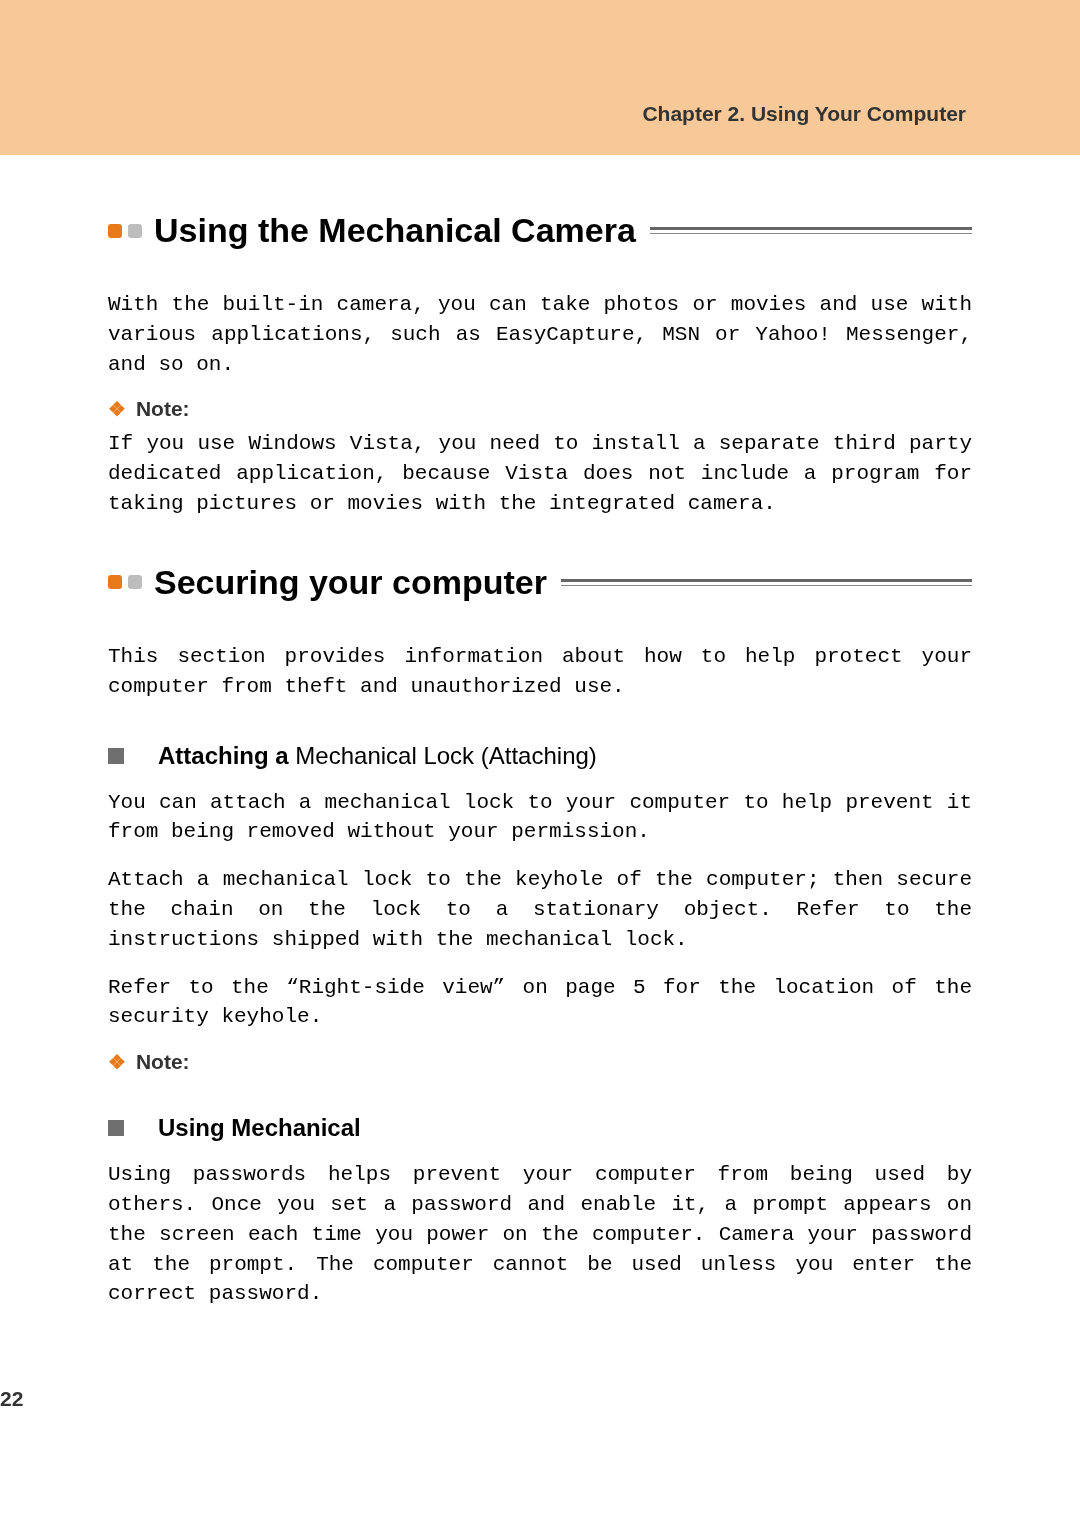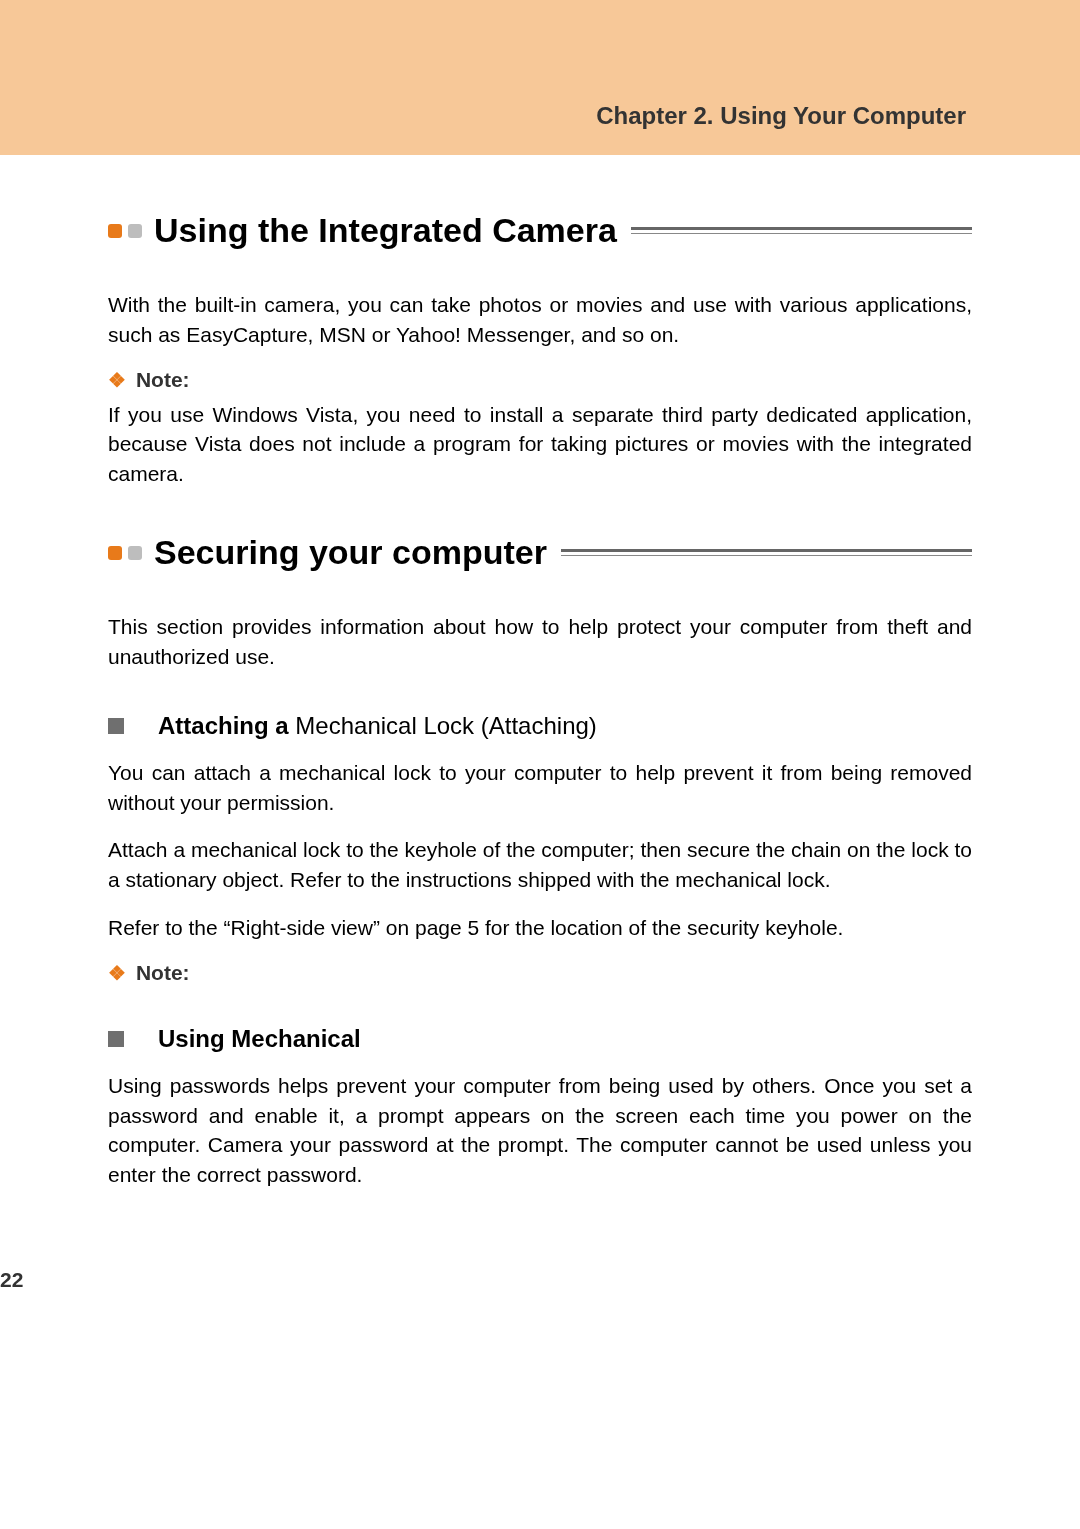--- a/index.html
+++ b/index.html
@@ -19,21 +19,21 @@
     background: #f7c898;
     height: 155px;
     position: relative;
   }
   .chapter-label {
     position: absolute;
     right: 114px;
     top: 102px;
     font-family: Arial, Helvetica, sans-serif;
     font-weight: bold;
-    font-size: 24px;
+    font-size: 21px;
     color: #333;
   }
   .content {
     padding: 0 108px 0 108px;
     box-sizing: border-box;
   }
 
   .first-sec { margin-top: 56px; }
 
   .section-heading {
@@ -66,21 +66,21 @@
   .h1-rule {
     flex: 1;
     margin-left: 14px;
     display: flex;
     flex-direction: column;
   }
   .h1-rule .bar1 { height: 3px; background: #666; }
   .h1-rule .bar2 { height: 1px; background: #888; margin-top: 3px; }
 
   .body-text {
-    font-family: Liberation Sans, sans-serif;
+    font-family: Liberation Mono, monospace;
     font-size: 21px;
     line-height: 1.42;
     color: #000;
     text-align: justify;
     margin: 0 0 18px 0;
   }
   .body-text.first { margin-top: 0; }
   .body-text.last  { margin-bottom: 34px; }
 
   .note-label {
@@ -136,21 +136,21 @@
     <div class="chapter-label">Chapter 2. Using Your Computer</div>
   </div>
 
   <div class="content">
 
     <div class="section-heading first-sec">
       <div class="bullets">
         <span class="sq orange"></span>
         <span class="sq gray"></span>
       </div>
-      <div class="h1-title">Using the Integrated Camera</div>
+      <div class="h1-title">Using the Mechanical Camera</div>
       <div class="h1-rule">
         <span class="bar1"></span>
           <span class="bar2"></span>
       </div>
     </div>
 
     <p class="body-text first">With the built-in camera, you can take photos or movies and use with various applications, such as EasyCapture, MSN or Yahoo! Messenger, and so on.</p>
 
     <div class="note-label">
       <span class="diamond">❖</span>

